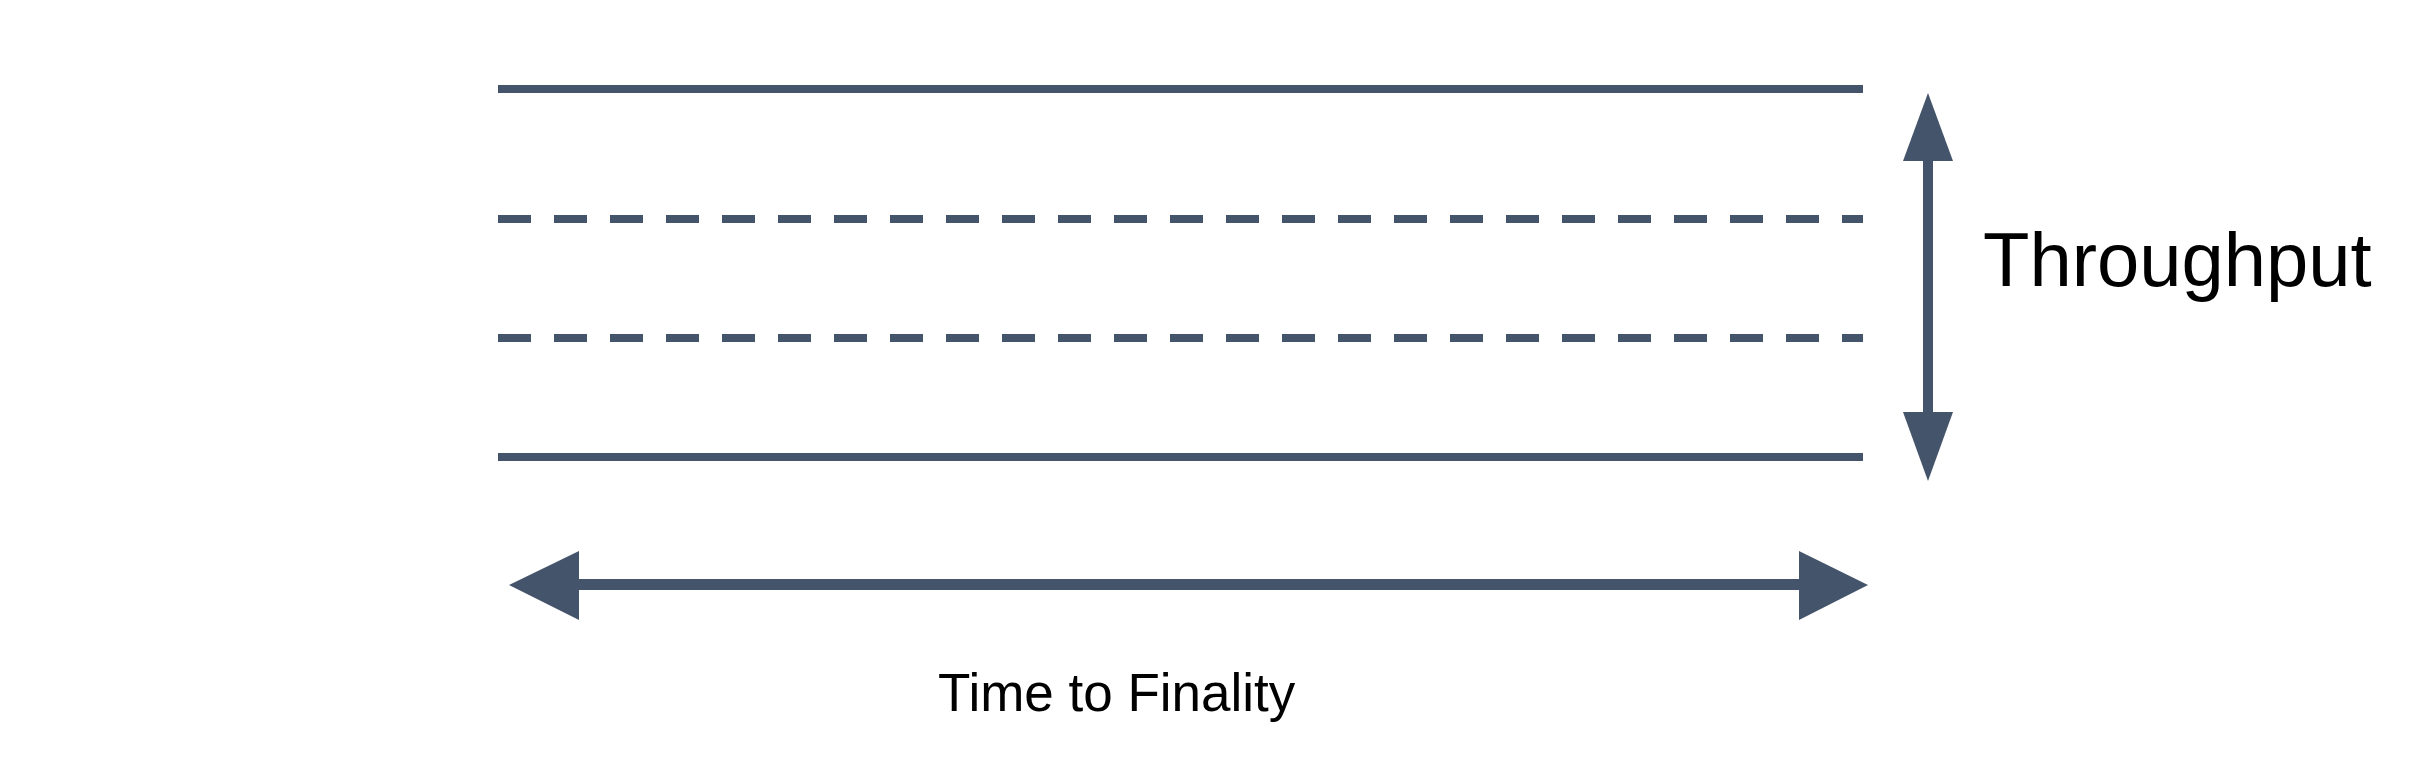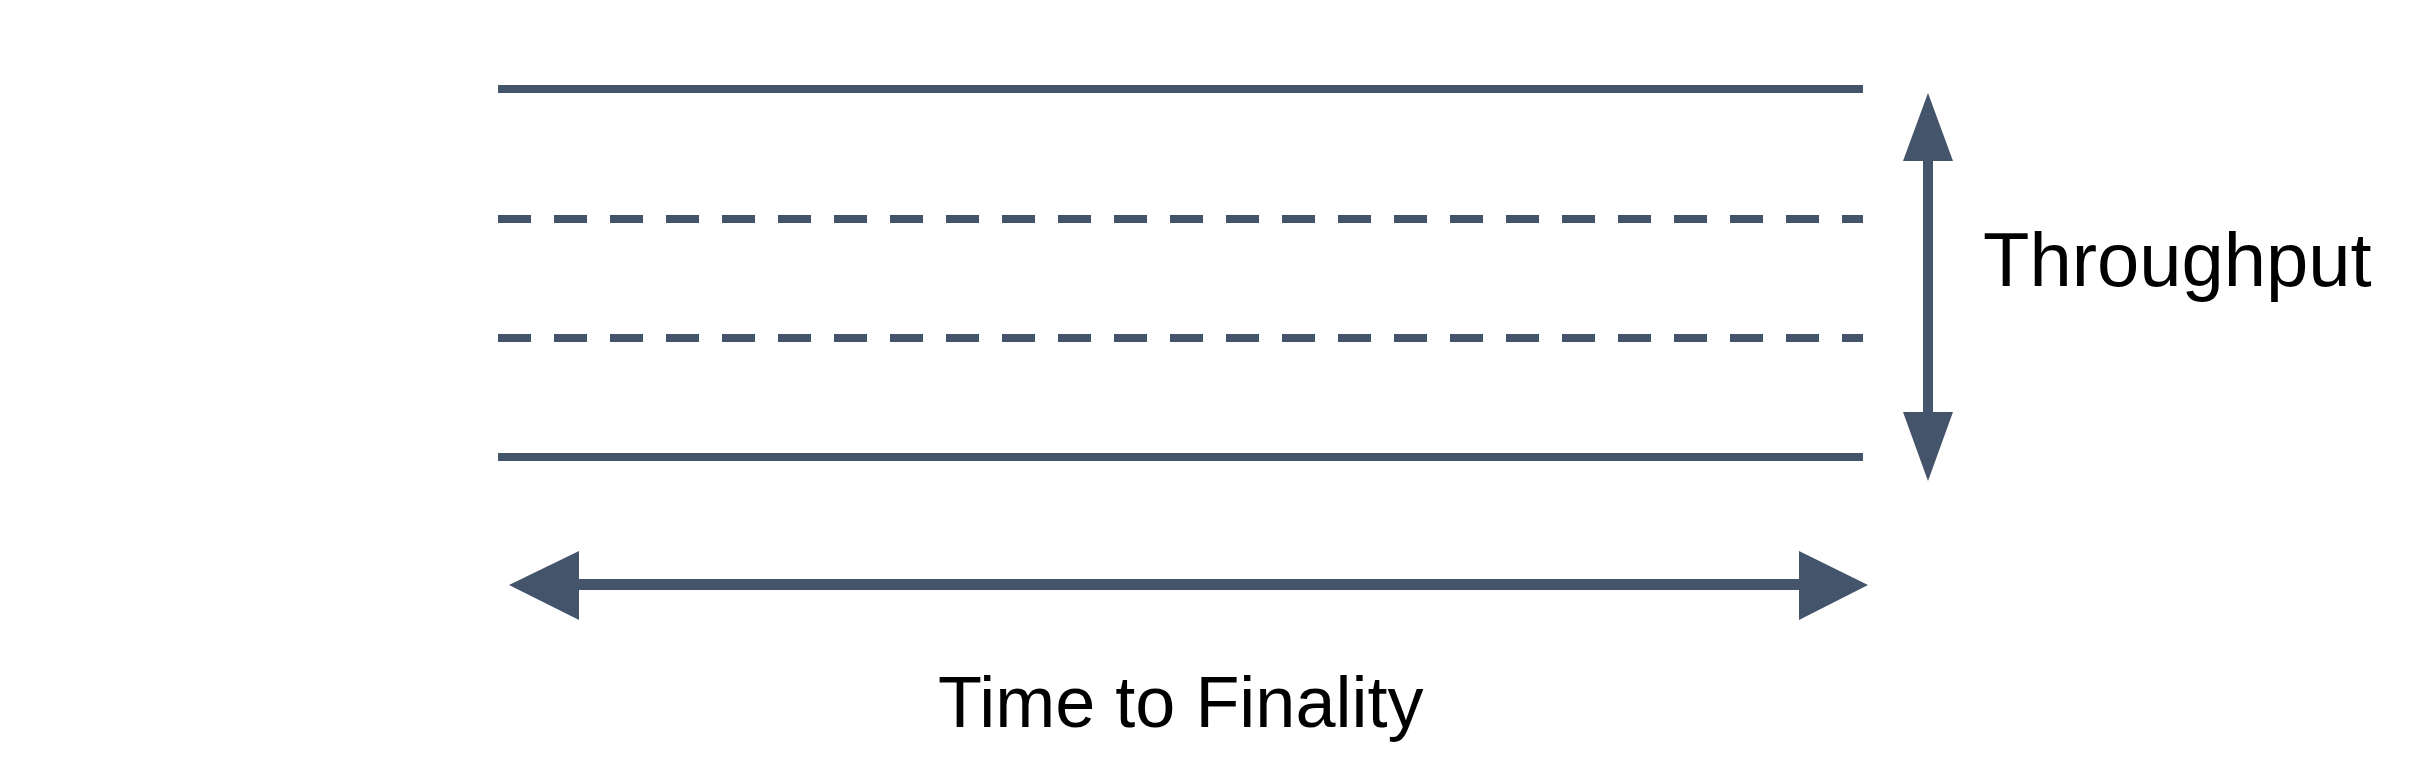--- a/index.html
+++ b/index.html
@@ -35,21 +35,21 @@
     line-height: 1;
   }
   #throughput-label {
     left: 1983px;
     top: 222px;
     font-size: 76px;
   }
   #time-to-finality-label {
     left: 938px;
     top: 666px;
-    font-size: 72px;
+    font-size: 53px;
   }
 </style>
 </head>
 <body>
 
 <div id="canvas">
 
   <svg id="diagram-svg" viewBox="0 0 2410 780" xmlns="http://www.w3.org/2000/svg">
 
     <line x1="498" y1="89" x2="1863" y2="89" stroke="#44546A" stroke-width="8" stroke-linecap="butt"></line>

